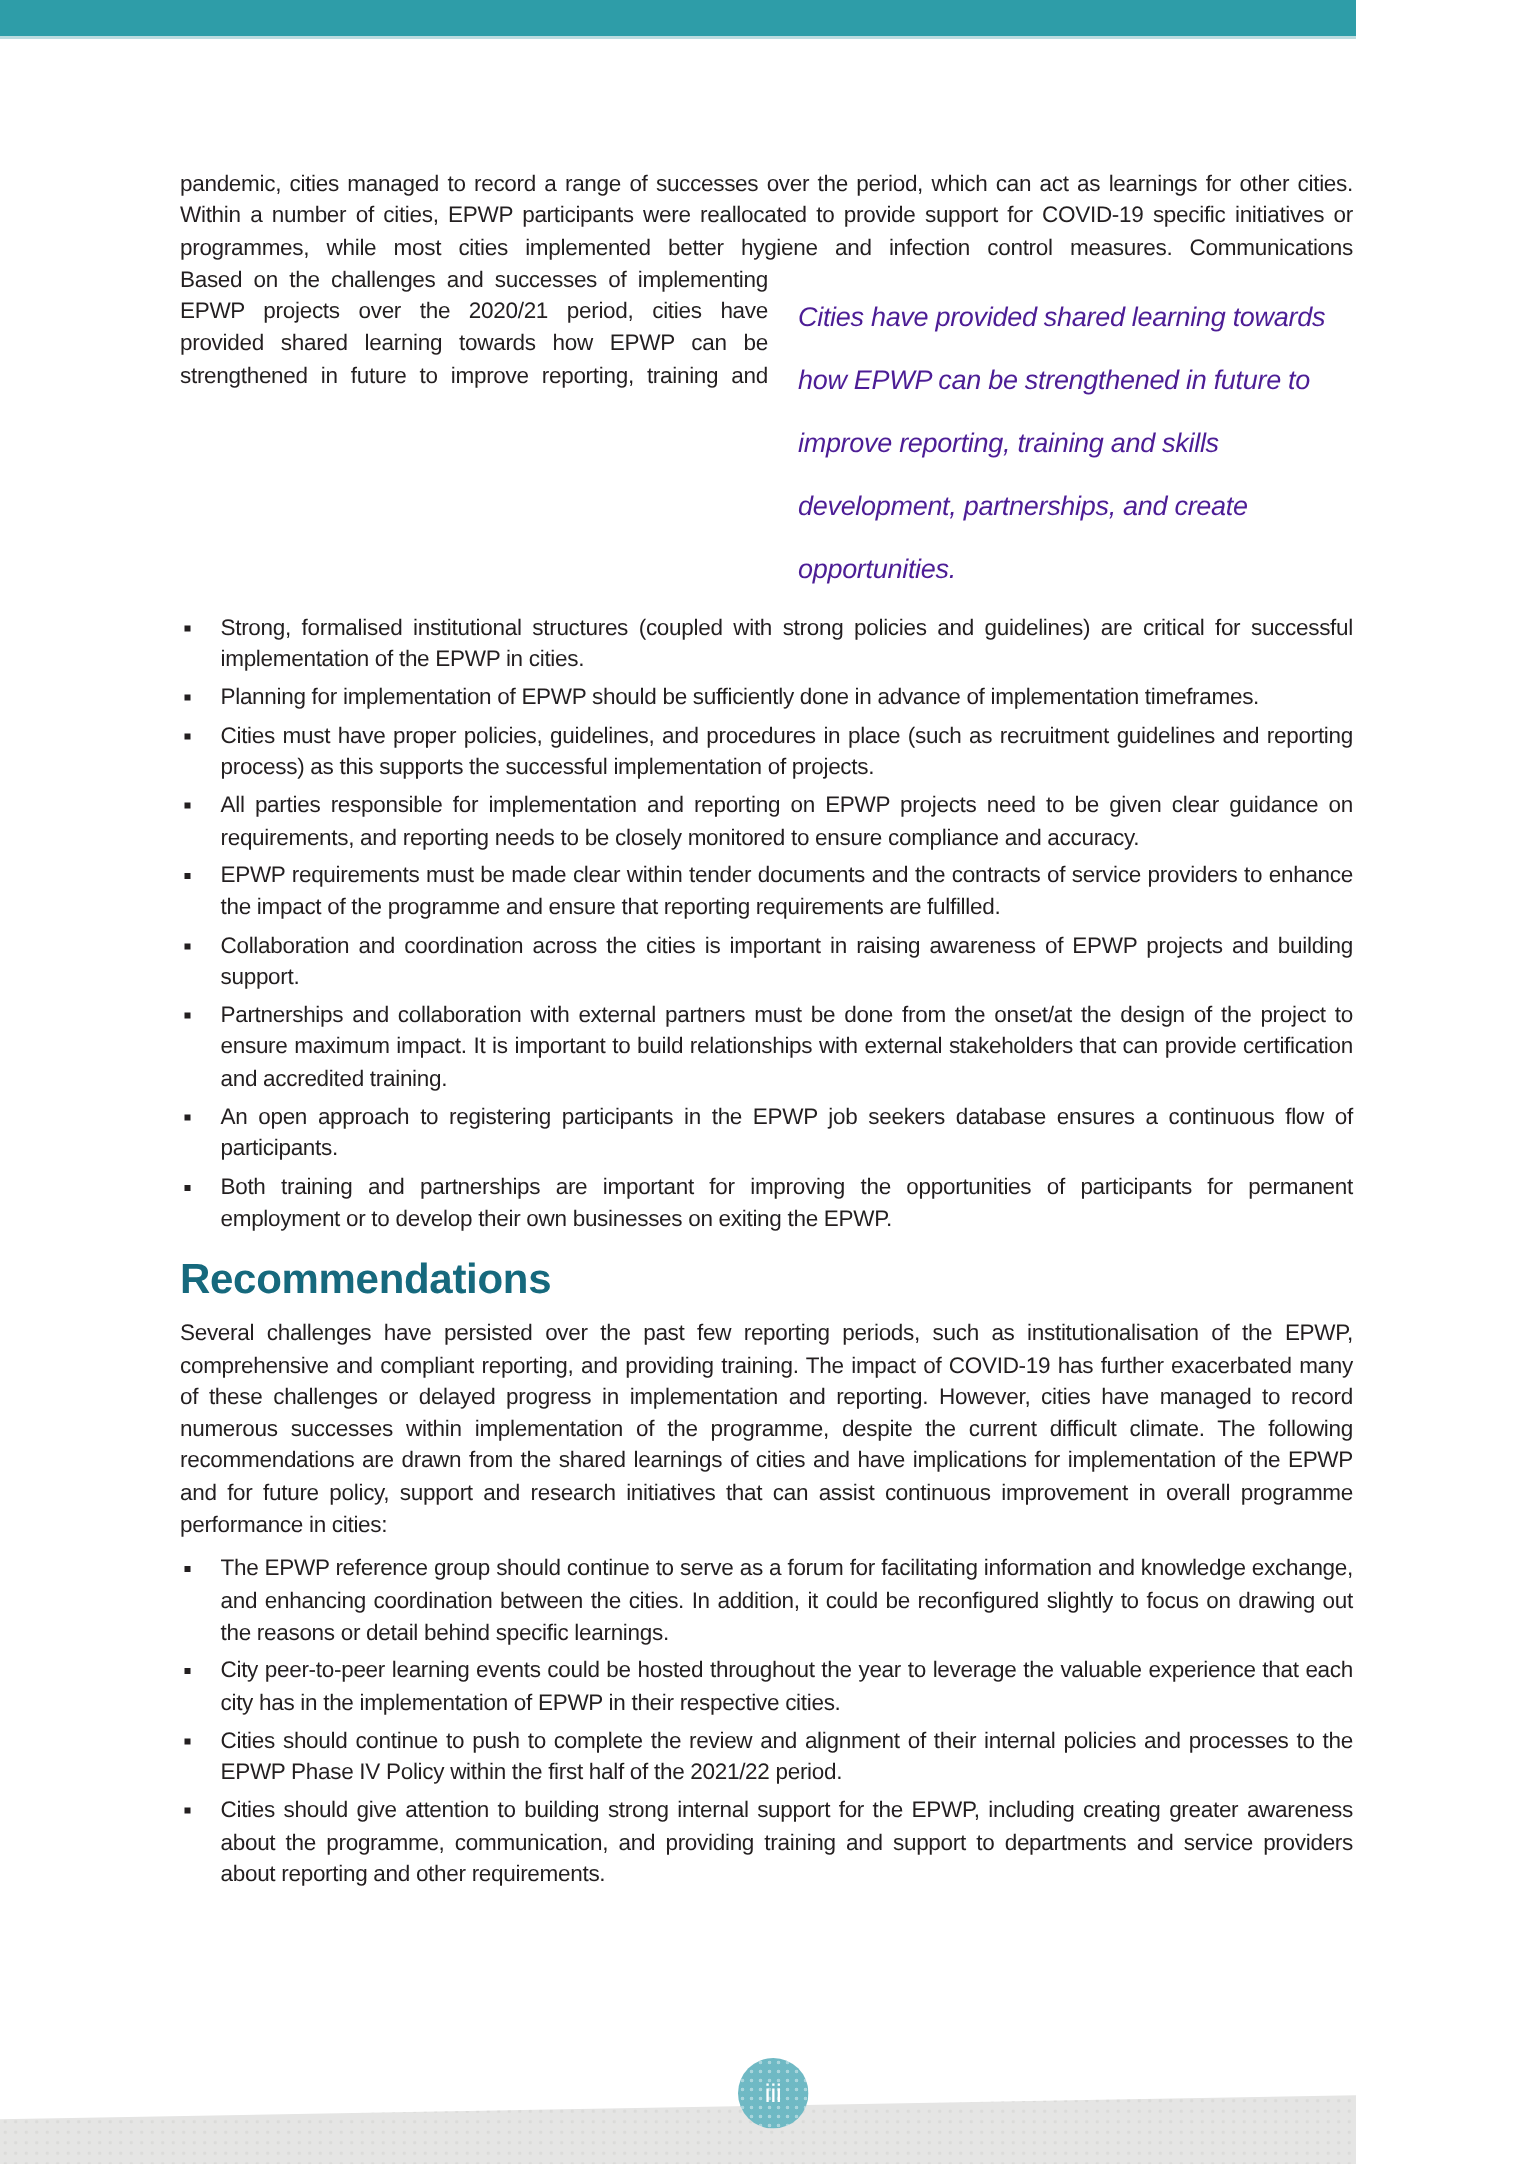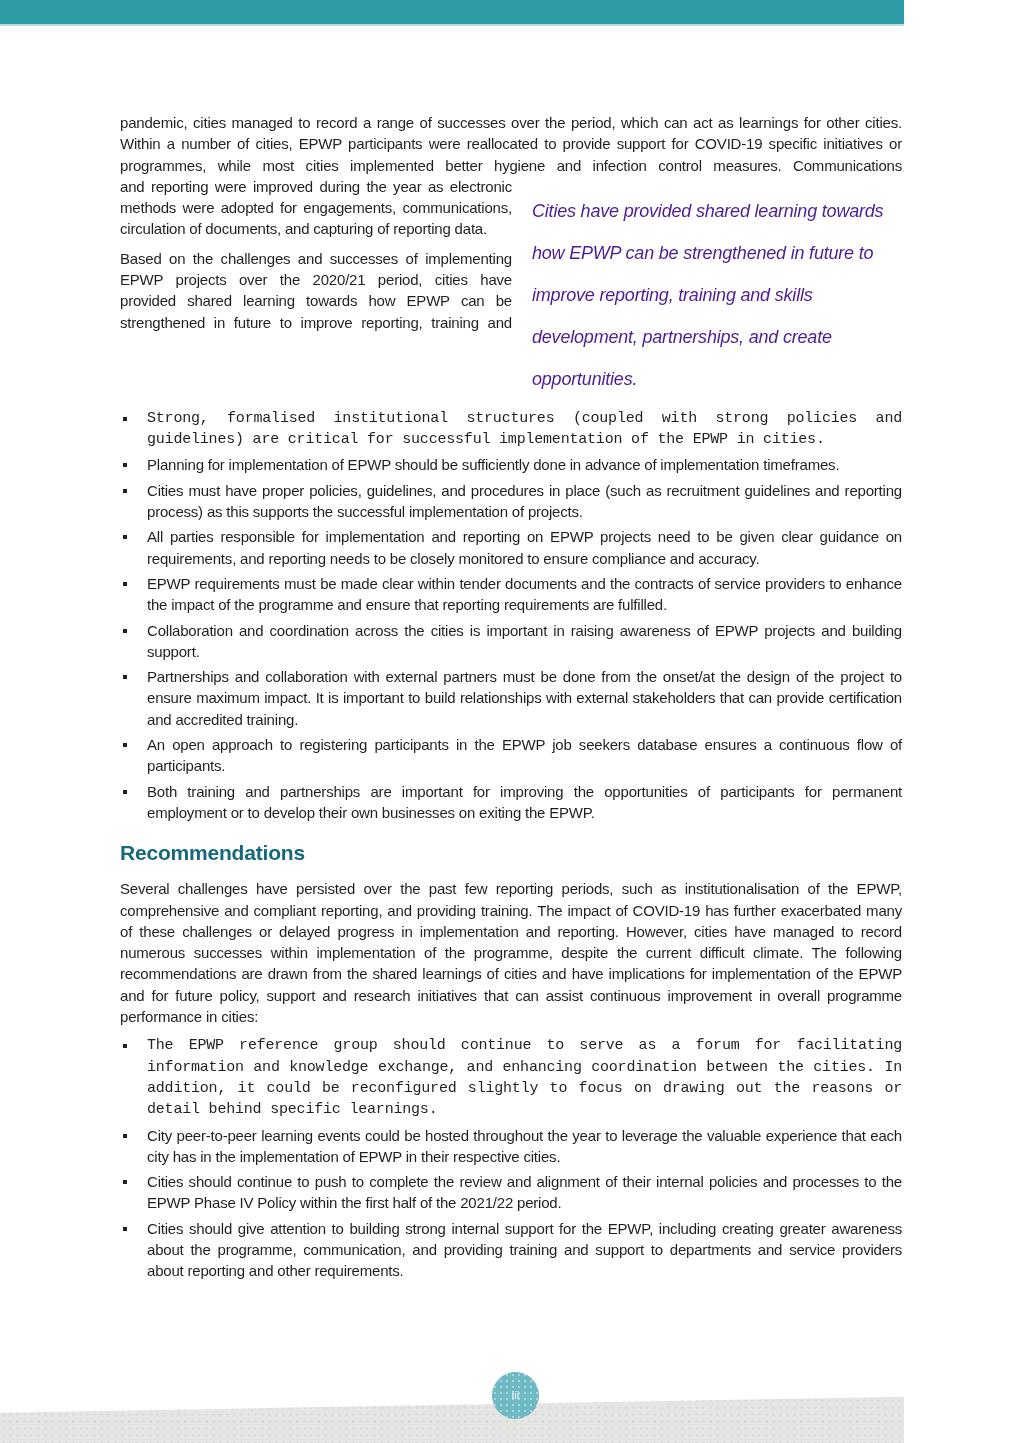--- a/index.html
+++ b/index.html
@@ -29,61 +29,60 @@
     width:370px; margin-left:auto; margin-top:14px;
     font-style:italic; font-size:18px; line-height:42px;
     color:#4c1d95; letter-spacing:-0.2px; text-align:left;
   }
   .mt8 { margin-top:8px; }
   ul.bullets { list-style:none; margin:8px 0 0 0; padding:0; }
   ul.bullets li {
     position:relative; padding-left:27px; margin-top:4px;
     text-align:justify;
   }
-  ul.bullets li:first-child { margin-top:0;font-family:Liberation Mono, monospace; }
+  ul.bullets li:first-child { margin-top:0; }
   ul.bullets li::before {
     content:""; position:absolute; left:3px; top:9px;
     width:4px; height:4px; background:#231F20;
   }
   h2.heading {
     margin:17px 0 12px 0;
-    font-size:21px; line-height:26px; font-weight:bold;
+    font-size:28px; line-height:26px; font-weight:bold;
     color:#16697D; letter-spacing:-0.2px;
   }
   .footer-band {
     position:absolute; left:0; bottom:0; width:1020px; height:53px;
     background-color:#E5E5E4;
     background-image:radial-gradient(circle, rgba(210,210,208,0.55) 1px, transparent 1.3px);
     background-size:7px 7px;
     clip-path:polygon(0 43%, 100% 9%, 100% 100%, 0 100%);
   }
   .page-badge {
     position:absolute; left:492px; top:1372px;
     width:47px; height:47px; border-radius:50%;
     background-color:#6FB9C4;
     background-image:radial-gradient(circle, rgba(255,255,255,0.4) 1px, transparent 1.4px);
     background-size:6px 6px;
     display:flex; align-items:center; justify-content:center;
   }
-  .page-badge span { color:#ffffff; font-size:11px; line-height:1; }
+  .page-badge span { color:#ffffff; font-size:17px; line-height:1; }
 </style>
 </head>
 <body>
 
 <div class="page">
 
   <div class="top-bar"></div>
 
   <div class="content">
 
     <p class="body just-last">pandemic, cities managed to record a range of successes over the period, which can act as learnings for other cities. Within a number of cities, EPWP participants were reallocated to provide support for COVID-19 specific initiatives or programmes, while most cities implemented better hygiene and infection control measures. Communications</p>
 
     <div class="two-col">
       <div class="left-col">
-        <p class="body">and reporting were improved during the year as electronic methods were adopted for engagements, communications, circulation of documents, and capturing of reporting data.</p>
         <p class="body just-last">Based on the challenges and successes of implementing EPWP projects over the 2020/21 period, cities have provided shared learning towards how EPWP can be strengthened in future to improve reporting, training and</p>
       </div>
       <div class="pull-quote">Cities have provided shared learning towards how EPWP can be strengthened in future to improve reporting, training and skills development, partnerships, and create opportunities.</div>
     </div>
 
 
     <ul class="bullets">
       <li>Strong, formalised institutional structures (coupled with strong policies and guidelines) are critical for successful implementation of the EPWP in cities.</li>
       <li>Planning for implementation of EPWP should be sufficiently done in advance of implementation timeframes.</li>
       <li>Cities must have proper policies, guidelines, and procedures in place (such as recruitment guidelines and reporting process) as this supports the successful implementation of projects.</li>

